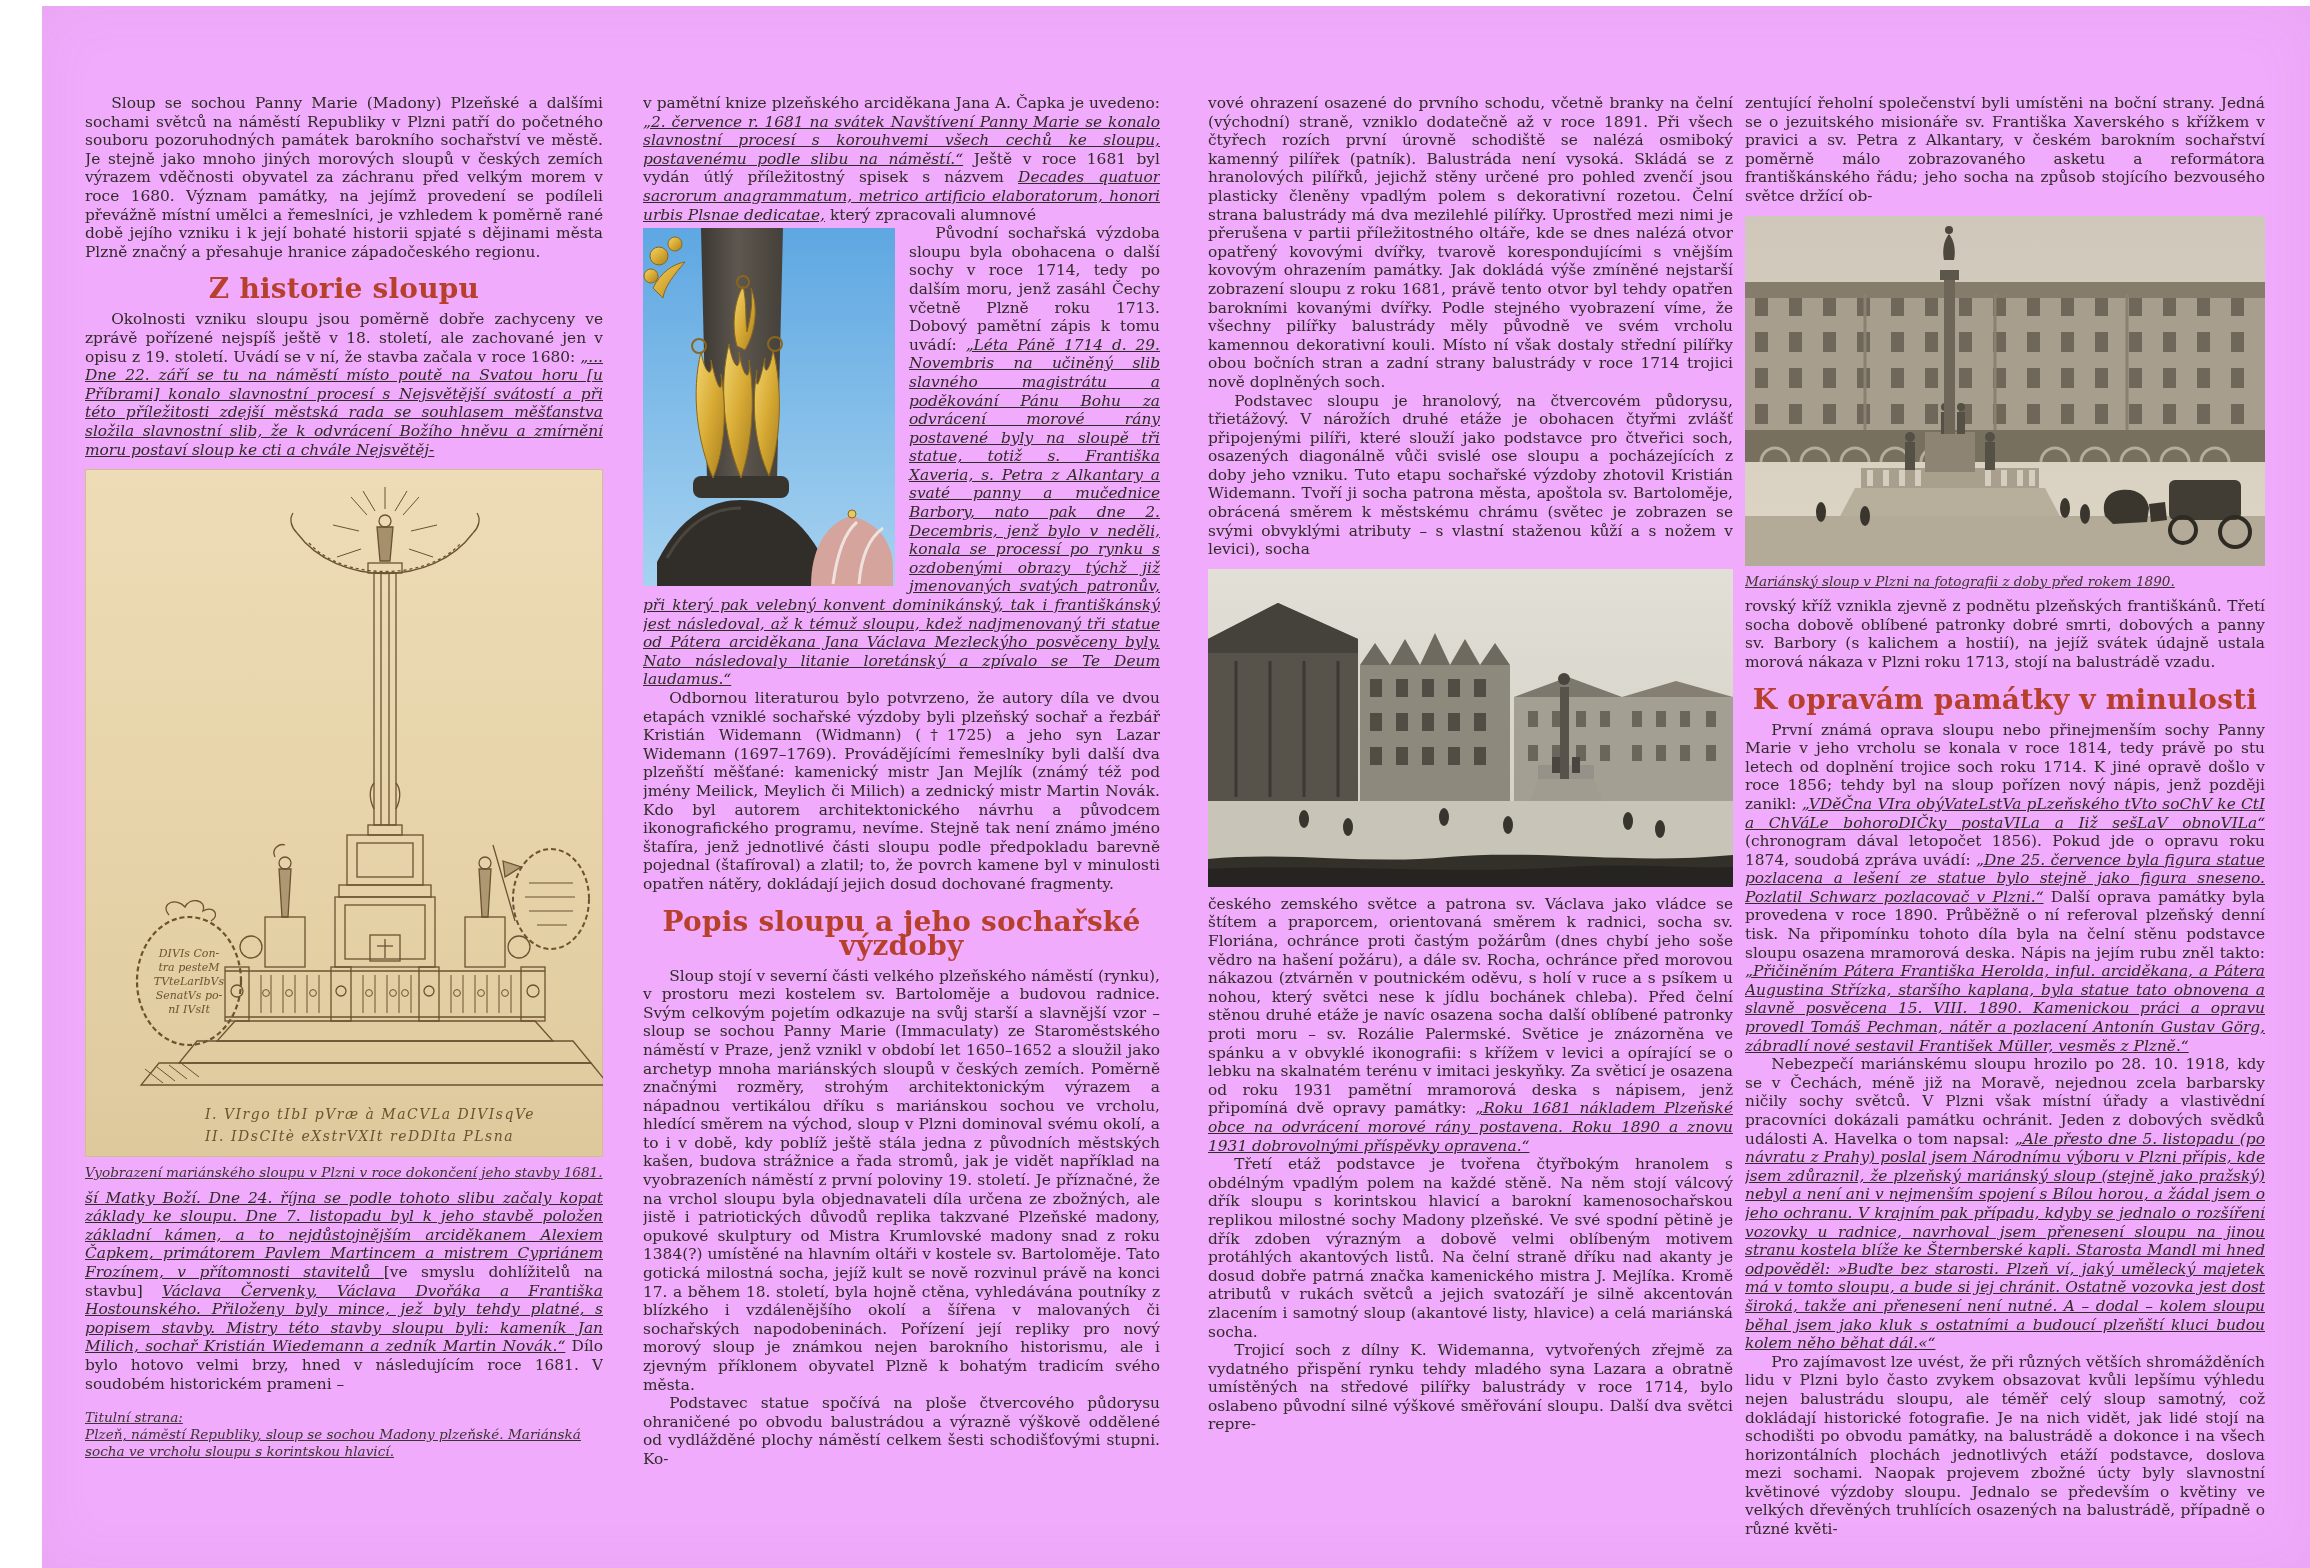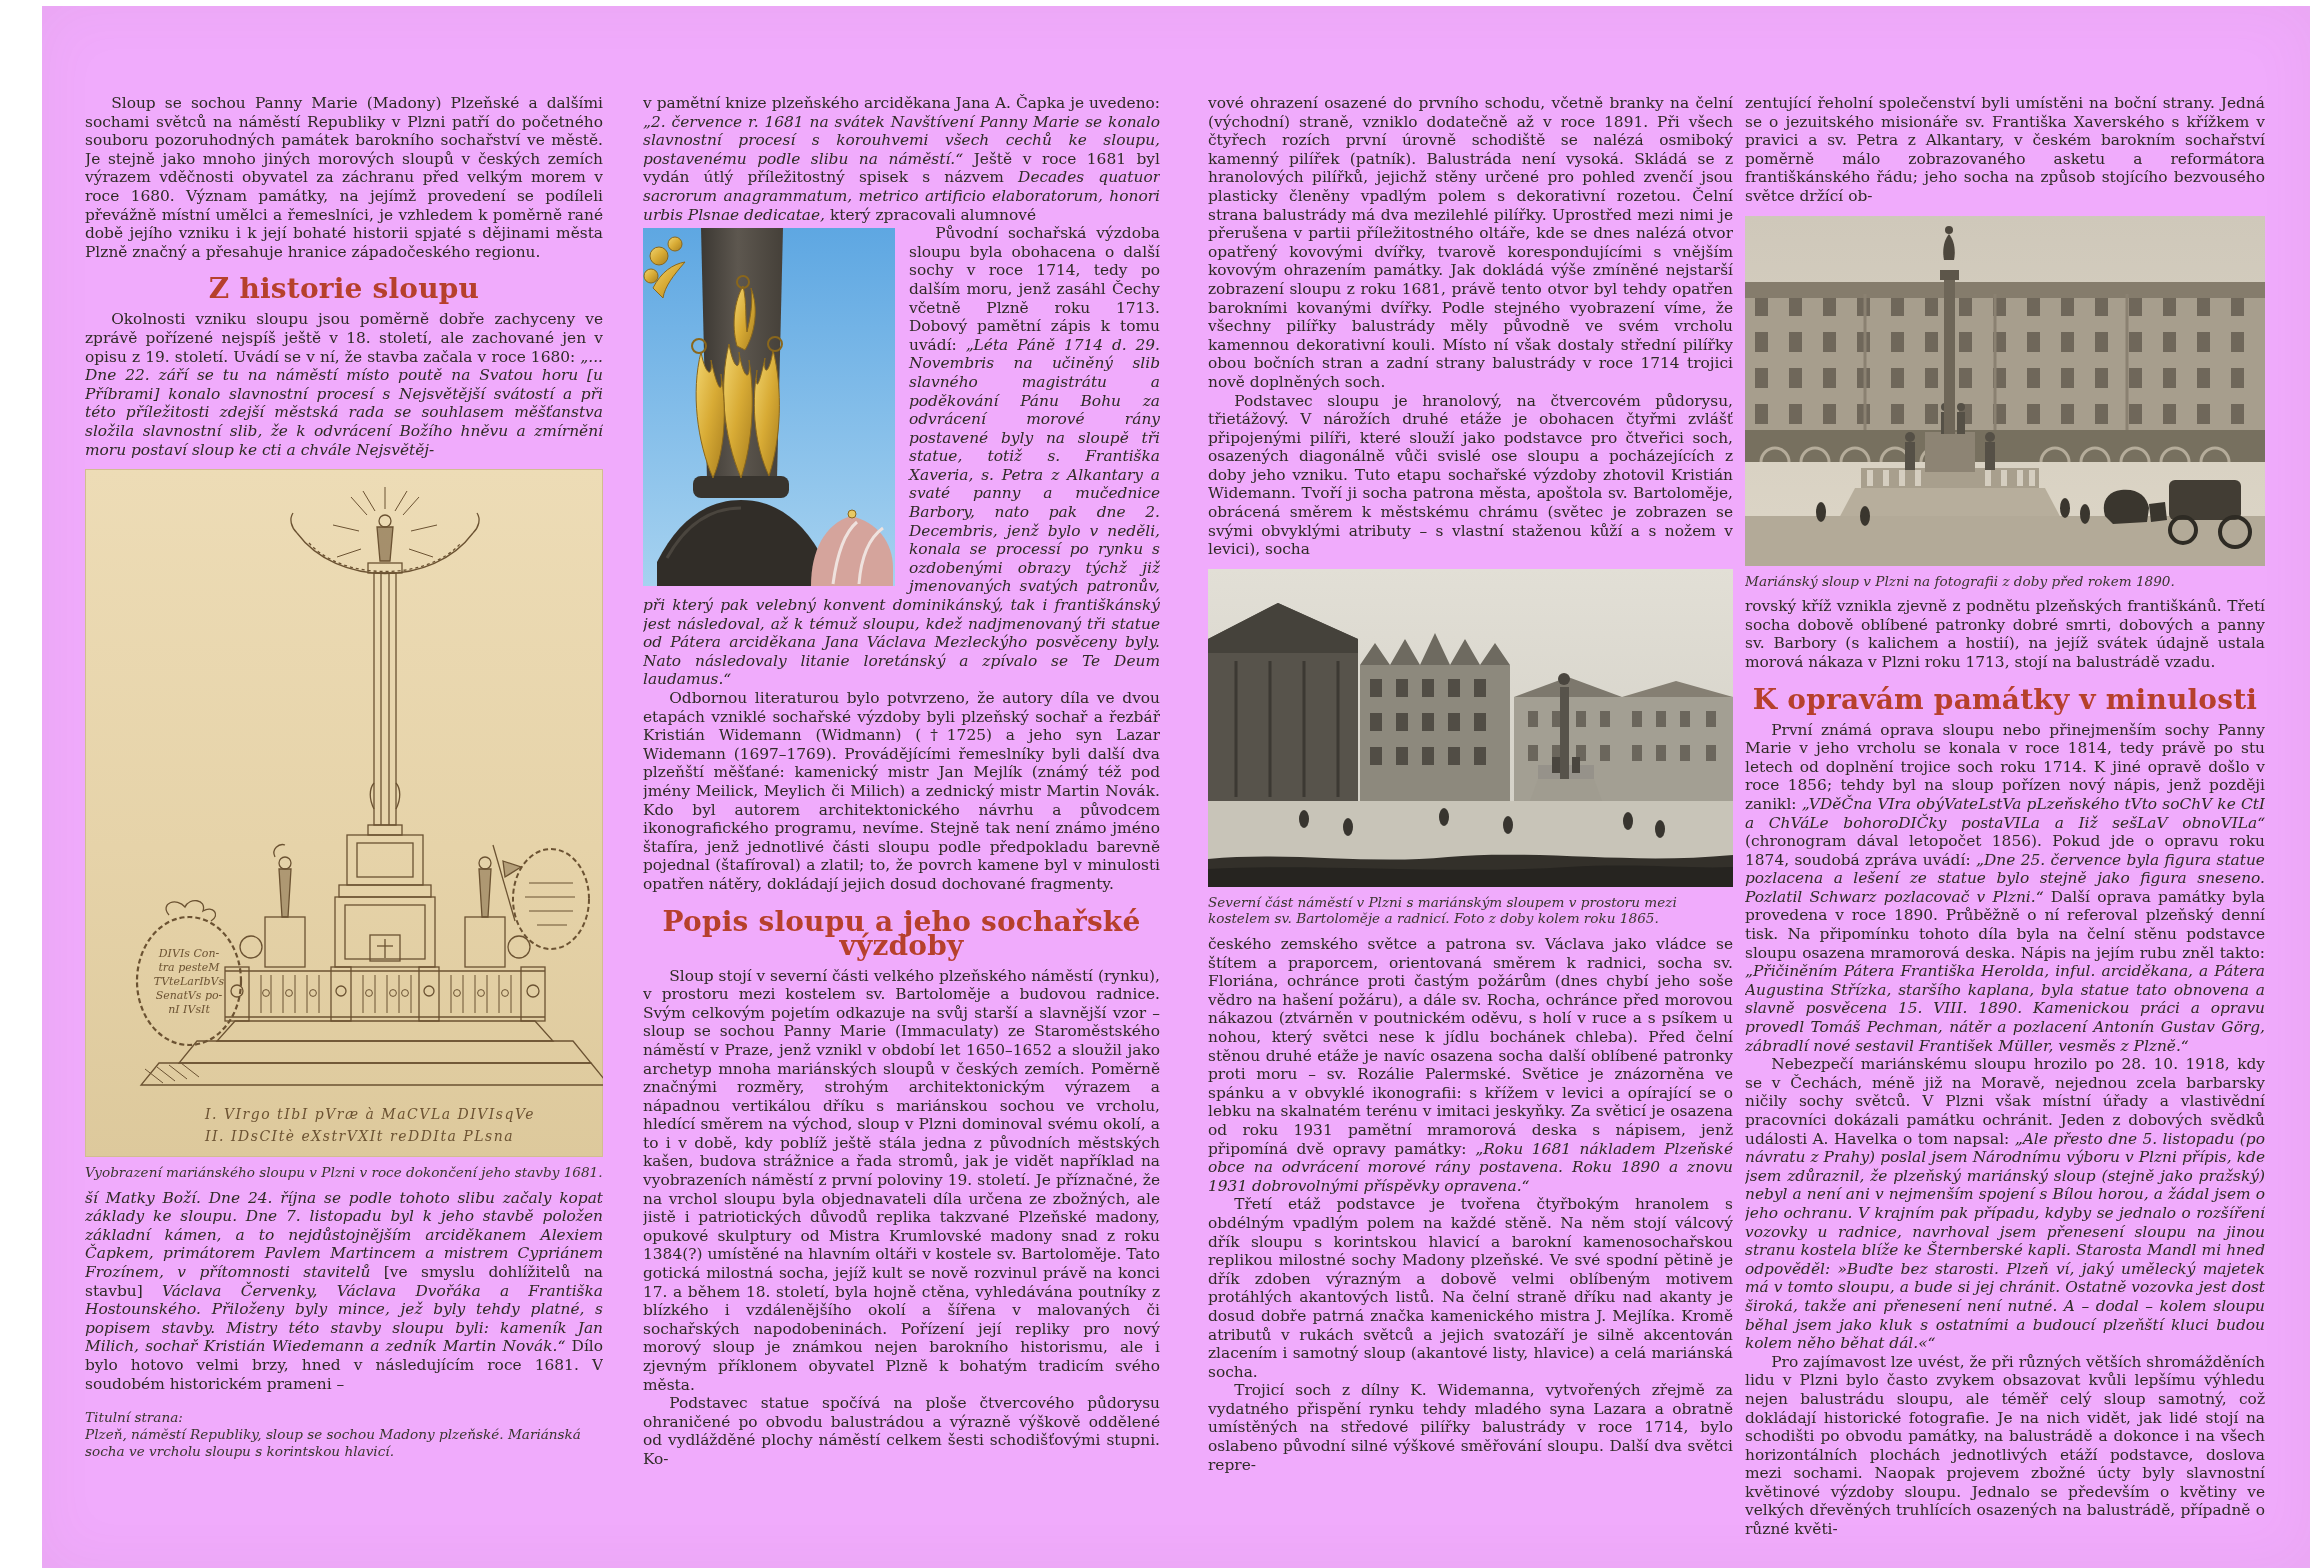--- a/index.html
+++ b/index.html
@@ -7,21 +7,21 @@
          font-family:"DejaVu Serif","Liberation Serif",serif;color:#2f2b26;}
   #page{position:absolute;left:42px;top:6px;width:2268px;height:1562px;background:#f0abfc;
         box-shadow:inset 0 0 60px rgba(120,100,60,.06);}
   .col{position:absolute;top:88px;height:1456px;overflow:hidden;text-align:justify;}
   #col1{left:43px;width:518px;}
   #col2{left:601px;width:517px;}
   #col3{left:1148px;width:525px;margin-left:18px;}
   #col4{left:1703px;width:520px;}
   p.para{margin:0;font-size:15.4px;line-height:18.6px;text-indent:1.7em;}
   p.para.ni{text-indent:0;}
-  span.it{font-style:italic;}
+  span.it{font-style:italic;text-decoration:underline;}
   h2.sec{margin:16px 0 9px 0;text-align:center;font-size:28px;line-height:24px;
          font-weight:bold;color:#b6402c;letter-spacing:.2px;}
   figure.fig{margin:10px 0 8px 0;}
   figure.full{width:100%;}
   figure.floatl{float:left;width:252px;margin:4px 14px 4px 0;}
   figure .art{display:block;}
   figcaption.cap{margin-top:7px;font-style:italic;font-size:13.6px;line-height:16.6px;
                  text-align:left;color:#3a362f;}
   p.note{margin:16px 0 0 0;font-style:italic;font-size:13.6px;line-height:17px;
          text-align:left;white-space:pre-line;color:#3a362f;}
@@ -291,21 +291,20 @@
               <ellipse cx="140" cy="258" rx="5" ry="9"></ellipse>
               <ellipse cx="236" cy="248" rx="5" ry="9"></ellipse>
       <ellipse cx="300" cy="256" rx="5" ry="9"></ellipse>
               <ellipse cx="420" cy="252" rx="5" ry="9"></ellipse>
               <ellipse cx="452" cy="260" rx="5" ry="9"></ellipse>
     </g>
 
     <path d="M0 290 C 80 282 160 296 240 288 C 330 280 420 296 525 286 L 525 318 L 0 318 Z" fill="#33302a"></path>
     <path d="M0 300 C 110 294 240 306 360 298 C 430 294 480 300 525 298 L 525 318 L 0 318 Z" fill="#262420"></path>
   </svg>
-<figcaption class="cap"><span class="it">Severní část náměstí v Plzni s mariánským sloupem v prostoru mezi kostelem sv. Bartoloměje a radnicí. Foto z doby kolem roku 1865.</span></figcaption>
         </figure>
         <p class="para ni"><span>českého zemského světce a patrona sv. Václava jako vládce se štítem a praporcem, orientovaná směrem k radnici, socha sv. Floriána, ochránce proti častým požárům (dnes chybí jeho soše vědro na hašení požáru), a dále sv. Rocha, ochránce před morovou nákazou (ztvárněn v poutnickém oděvu, s holí v ruce a s psíkem u nohou, který světci nese k jídlu bochánek chleba). Před čelní stěnou druhé etáže je navíc osazena socha další oblíbené patronky proti moru – sv. Rozálie Palermské. Světice je znázorněna ve spánku a v obvyklé ikonografii: s křížem v levici a opírající se o lebku na skalnatém terénu v imitaci jeskyňky. Za světicí je osazena od roku 1931 pamětní mramorová deska s nápisem, jenž připomíná dvě opravy památky: </span><span class="it">„Roku 1681 nákladem Plzeňské obce na odvrácení morové rány postavena. Roku 1890 a znovu 1931 dobrovolnými příspěvky opravena.“</span></p>
         <p class="para"><span>Třetí etáž podstavce je tvořena čtyřbokým hranolem s obdélným vpadlým polem na každé stěně. Na něm stojí válcový dřík sloupu s korintskou hlavicí a barokní kamenosochařskou replikou milostné sochy Madony plzeňské. Ve své spodní pětině je dřík zdoben výrazným a dobově velmi oblíbeným motivem protáhlých akantových listů. Na čelní straně dříku nad akanty je dosud dobře patrná značka kamenického mistra J. Mejlíka. Kromě atributů v rukách světců a jejich svatozáří je silně akcentován zlacením i samotný sloup (akantové listy, hlavice) a celá mariánská socha.</span></p>
         <p class="para"><span>Trojicí soch z dílny K. Widemanna, vytvořených zřejmě za vydatného přispění rynku tehdy mladého syna Lazara a obratně umístěných na středové pilířky balustrády v roce 1714, bylo oslabeno původní silné výškové směřování sloupu. Další dva světci repre-</span></p>
       </div>
     <div class="col" id="col4">
         <p class="para ni"><span>zentující řeholní společenství byli umístěni na boční strany. Jedná se o jezuitského misionáře sv. Františka Xaverského s křížkem v pravici a sv. Petra z Alkantary, v českém barokním sochařství poměrně málo zobrazovaného asketu a reformátora františkánského řádu; jeho socha na způsob stojícího bezvousého světce držící ob-</span></p>
         <figure class="fig full">
   <svg class="art" width="520" height="350" viewBox="0 0 520 350" xmlns="http://www.w3.org/2000/svg">
     <defs>

